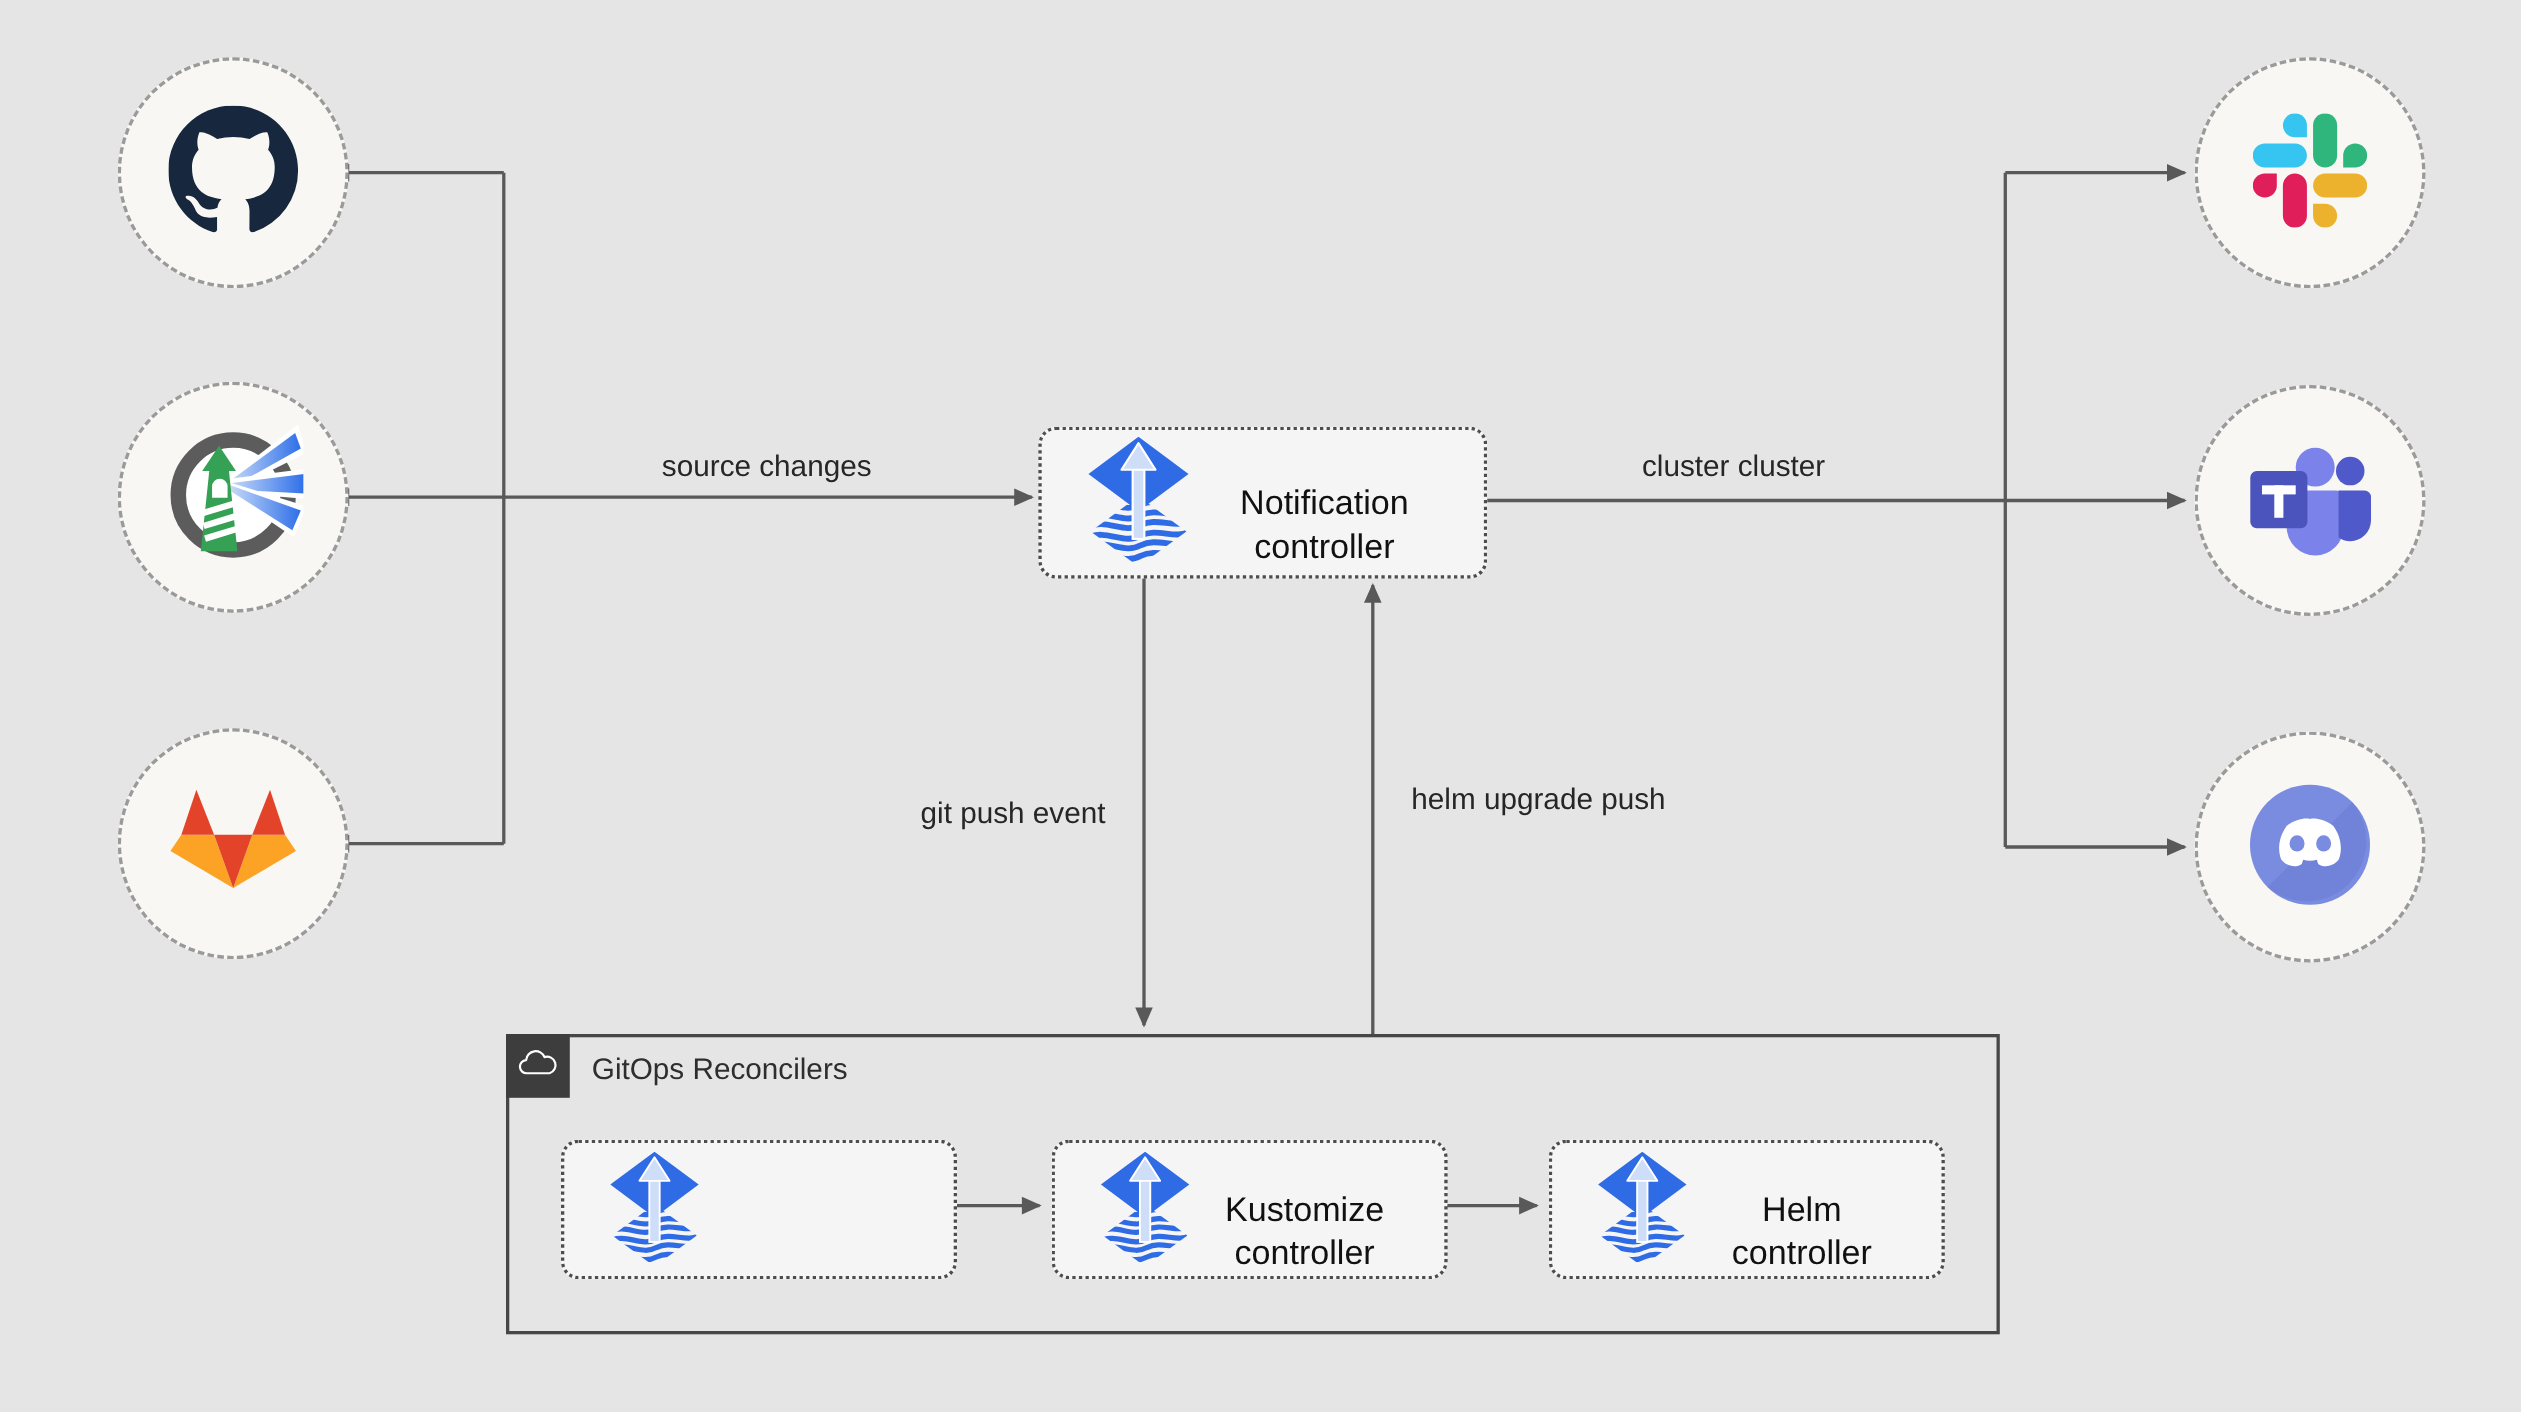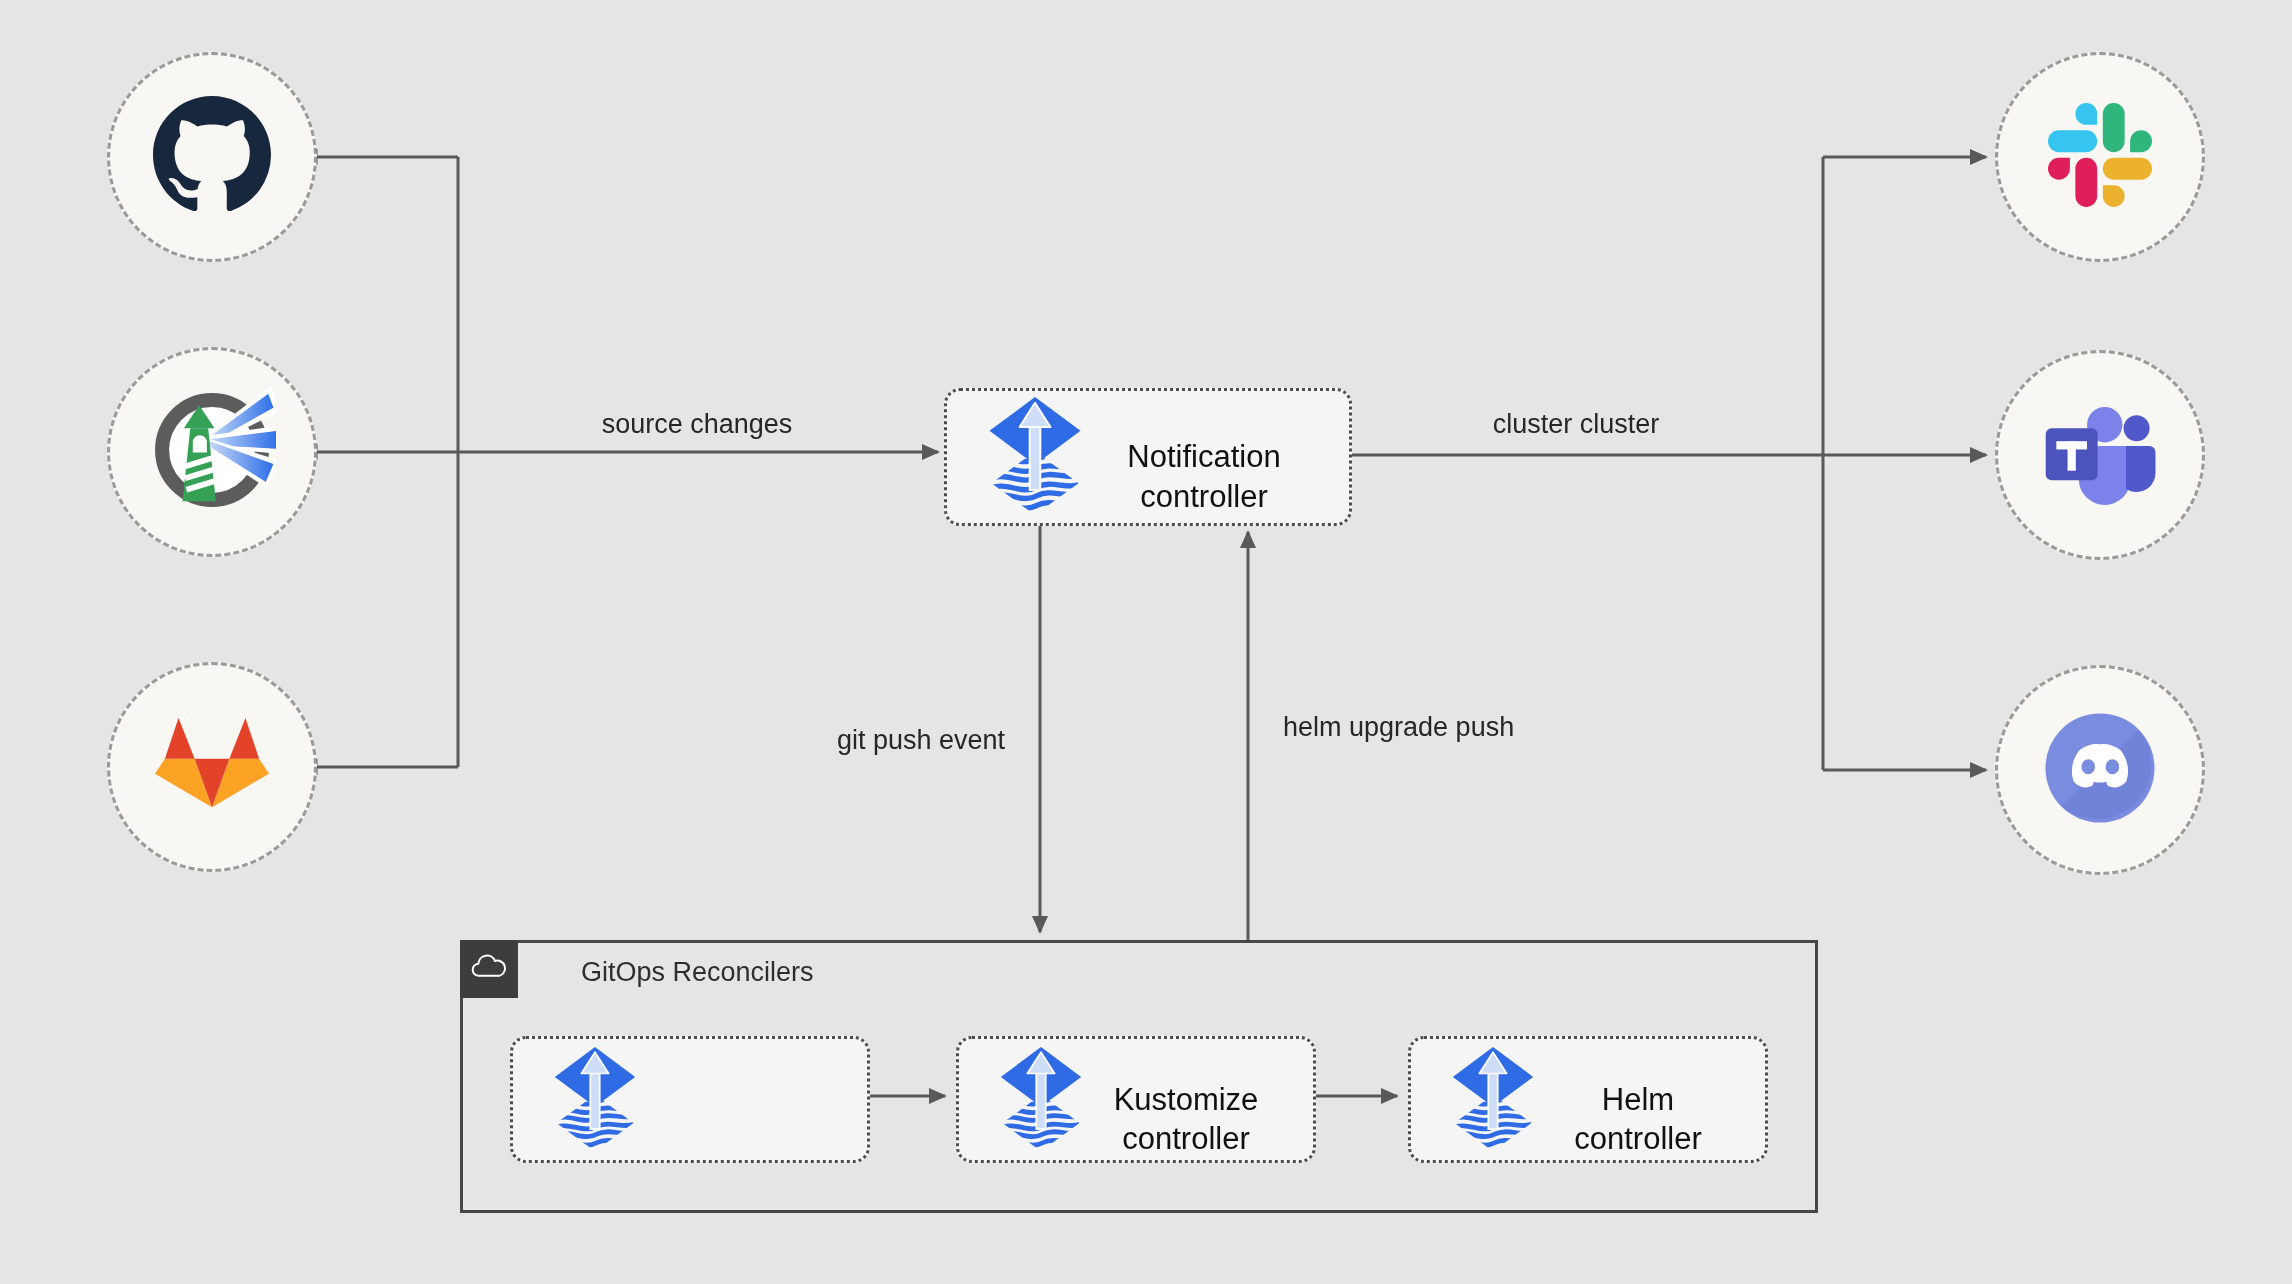--- a/index.html
+++ b/index.html
@@ -15,21 +15,21 @@
   .ctrl-box .flux-wrap{flex:0 0 auto;margin-left:38px;display:flex;align-items:center;}
   .ctrl-box .lbl{flex:1 1 auto;text-align:center;font-size:31px;line-height:1.26;color:#111;
     padding-right:26px;white-space:pre-line;}
   .ctrl-box .lbl-inner{display:inline-block;max-width:220px;}
   
   .gitops-box{position:absolute;left:460px;top:940px;width:1358px;height:273px;
     border:3px solid #474747;box-sizing:border-box;background:transparent;}
   .gitops-badge{position:absolute;left:-3px;top:-3px;width:58px;height:58px;background:#3d3d3d;
     display:flex;align-items:center;justify-content:center;}
   .gitops-label{position:absolute;left:75px;top:0;height:58px;line-height:58px;
-    font-size:27px;color:#2e2e2e;white-space:nowrap;margin-left:43px;}
+    font-size:27px;color:#2e2e2e;white-space:nowrap;}
   
   .edge-label{position:absolute;font-size:27px;color:#262626;white-space:nowrap;}
   .center-anchor{transform:translate(-50%,-50%);}
   .right-anchor{transform:translate(-100%,-50%);margin-top:13px;}
   .left-anchor{transform:translate(0,-50%);}
   .hidden-defs{position:absolute;width:0;height:0;overflow:hidden;}
 </style>
 </head>
 <body>
 

